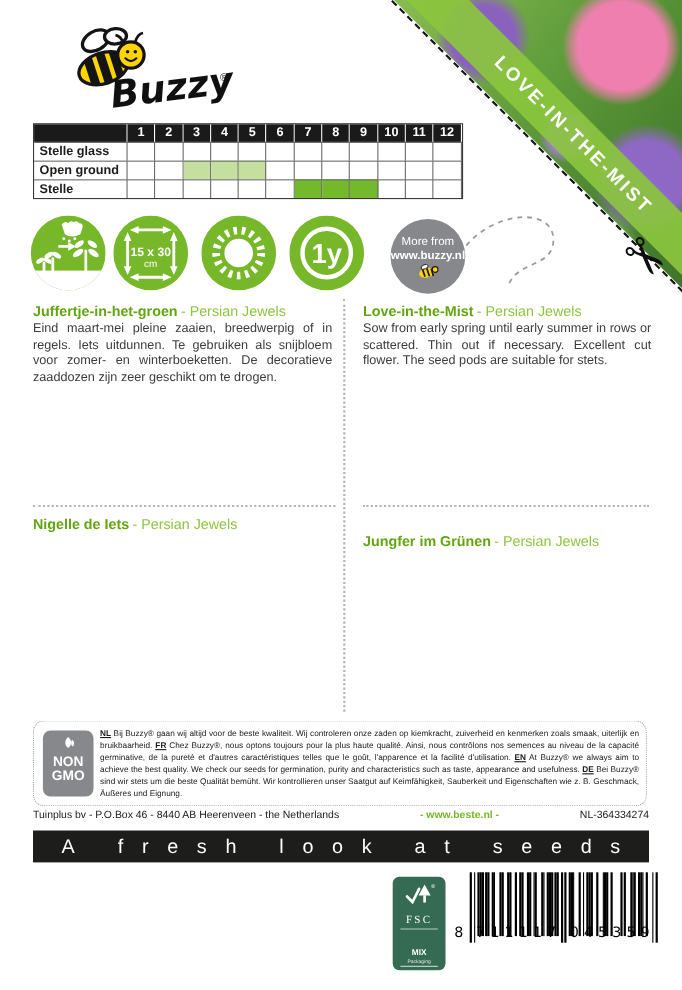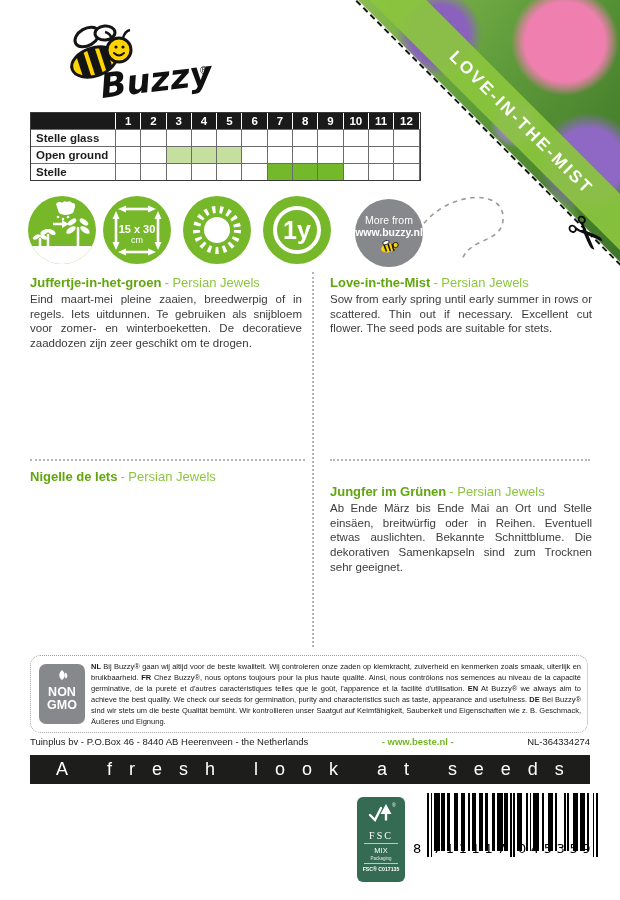--- a/index.html
+++ b/index.html
@@ -65,36 +65,36 @@
   .hdiv.right{left:330px;width:260px;}
 
   
   .qbox{position:absolute;left:30px;top:655px;width:558px;height:78px;
     border:1.6px dotted #a2a2a2;border-radius:10px;}
   .nongmo{position:absolute;left:8px;top:8px;width:46px;height:60px;background:#87888b;
     border-radius:7px;color:#fff;text-align:center;font-weight:bold;font-size:12.5px;
     line-height:1.05;padding-top:5px;}
   .qtext{position:absolute;left:60px;top:5px;width:490px;font-size:7.5px;line-height:11px;
     text-align:justify;color:#1a1a1a;}
-  .qtext b{font-weight:bold;}
+  .qtext b{font-weight:bold;text-decoration:underline;}
 
   
   .addr{position:absolute;left:30px;top:736px;width:560px;display:flex;align-items:baseline;
     font-size:9.5px;color:#1a1a1a;}
   .addr .mid{flex:1;text-align:center;color:#76b82a;font-weight:bold;}
   .slogan{position:absolute;left:30px;top:755px;width:560px;height:29px;background:#1d1d1b;
     display:flex;align-items:center;justify-content:space-between;padding:0 26px;
     color:#fff;font-size:18px;}
   .slogan .sp{width:5px;}
 
   .fsc{position:absolute;left:357px;top:797px;width:48px;height:85px;background:#356a53;
     border-radius:6px;color:#fff;text-align:center;overflow:hidden;}
   .fsc .ac{font-family:"Liberation Serif",serif;font-size:10px;letter-spacing:2px;margin-top:1px;}
   .fsc .ln{height:0;border-top:1px solid rgba(255,255,255,.65);margin:2px 7px;}
-  .fsc .mx{font-size:7.5px;font-weight:normal;margin-top:2px;}
+  .fsc .mx{font-size:7.5px;font-weight:bold;margin-top:16px;}
   .fsc .pk{font-size:4.5px;opacity:.85;margin-top:1px;}
   .fsc .lic{font-size:5.2px;font-weight:bold;margin-top:2px;}
 
   .barcode{position:absolute;left:413px;top:793px;width:186px;height:78px;background:#fff;}
   .bc-bars{position:absolute;left:14px;top:0;width:172px;height:64px;}
   .bc-bars div{position:absolute;top:0;background:#000;}
   .bc-d{position:absolute;top:48px;font-family:"DejaVu Sans",sans-serif;font-size:13px;color:#000;}
   .bc-first{left:0;}
   .bc-g1{left:20px;letter-spacing:4.6px;}
   .bc-g2{left:105px;letter-spacing:4.6px;}
@@ -279,21 +279,20 @@
   </div>
   <div class="desc d-en" data-name="description-en">
     <h3 data-name="description-en-title"><span>Love-in-the-Mist</span><span class="sub">- Persian Jewels</span></h3>
     <p data-name="description-en-body">Sow from early spring until early summer in rows or scattered. Thin out if necessary. Excellent cut flower. The seed pods are suitable for stets.</p>
   </div>
   <div class="desc d-fr" data-name="description-fr">
     <h3 data-name="description-fr-title"><span>Nigelle de Iets</span><span class="sub">- Persian Jewels</span></h3>
   </div>
   <div class="desc d-de" data-name="description-de">
     <h3 data-name="description-de-title"><span>Jungfer im Grünen</span><span class="sub">- Persian Jewels</span></h3>
-    <p data-name="description-de-body">Ab Ende März bis Ende Mai an Ort und Stelle einsäen, breitwürfig oder in Reihen. Eventuell etwas auslichten. Bekannte Schnittblume. Die dekorativen Samenkapseln sind zum Trocknen sehr geeignet.</p>
   </div>
   <div class="vdiv" data-name="vertical-dotted-divider"></div>
   <div class="hdiv left" data-name="horizontal-dotted-divider-left"></div>
   <div class="hdiv right" data-name="horizontal-dotted-divider-right"></div>
 
   <div class="qbox" data-name="quality-box">
     <div class="nongmo" data-name="non-gmo-badge">
       <svg data-name="leaf-icon" width="15" height="14" viewBox="0 0 15 14">
         <path d="M7 1 C3.4 4 3.4 8.5 7 11 C10.6 8.5 10.6 4 7 1" fill="#fff"></path>
         <path d="M10.5 3.5 C12.8 5 13 8 11 9.6 C9.4 8.4 9.2 5.4 10.5 3.5" fill="#fff"></path>

